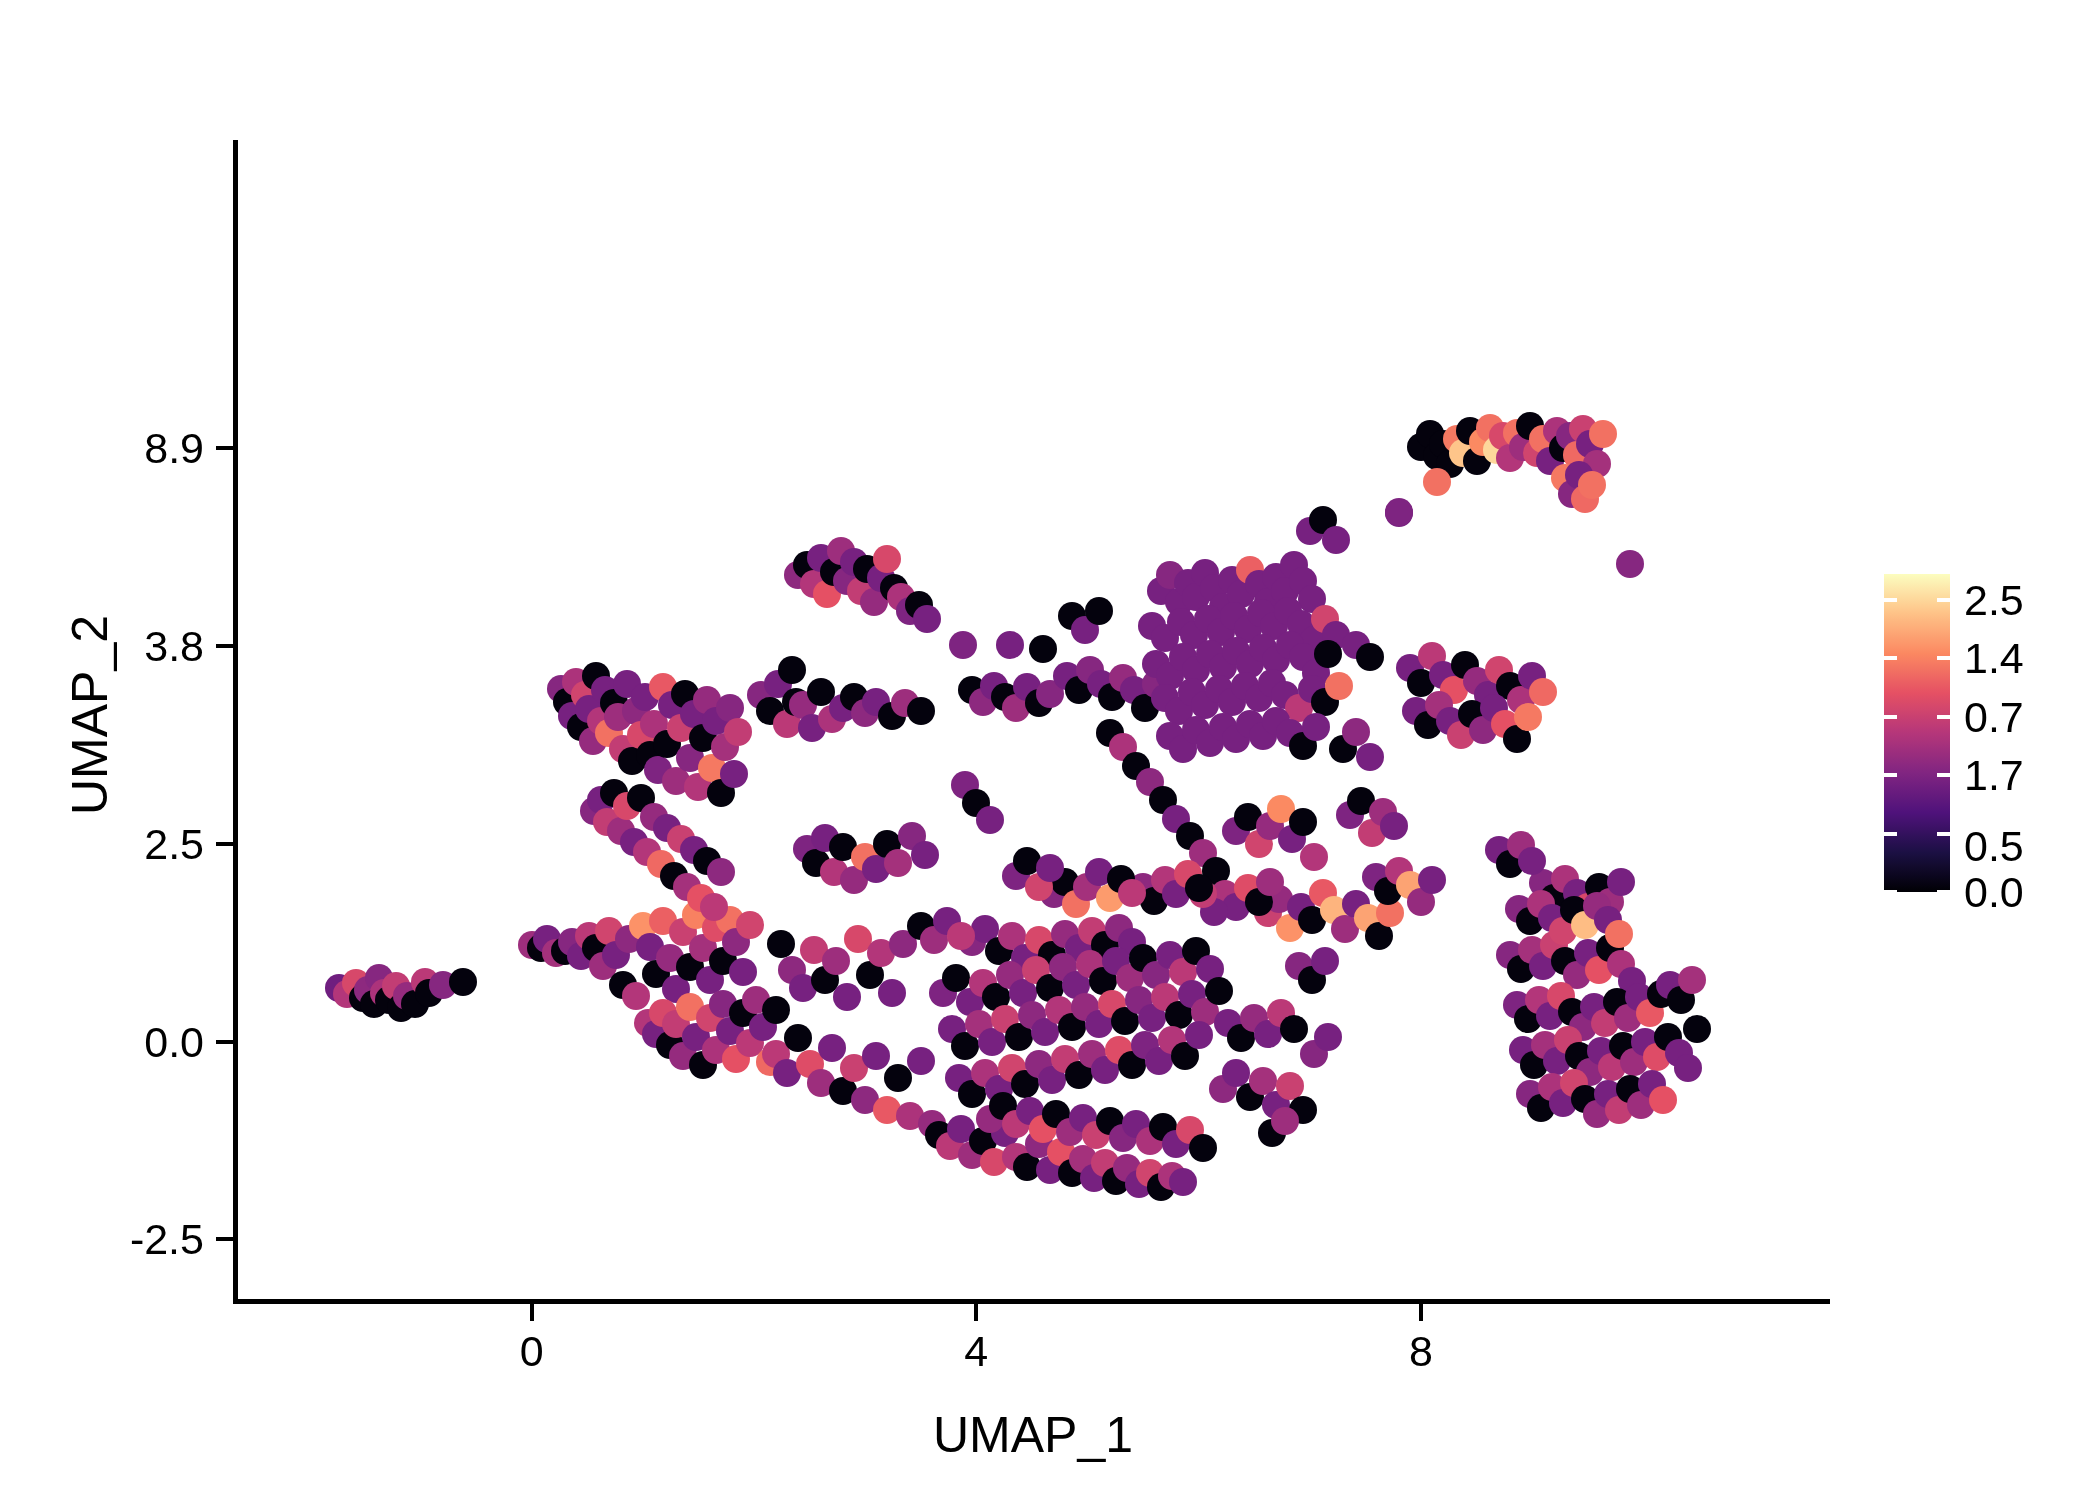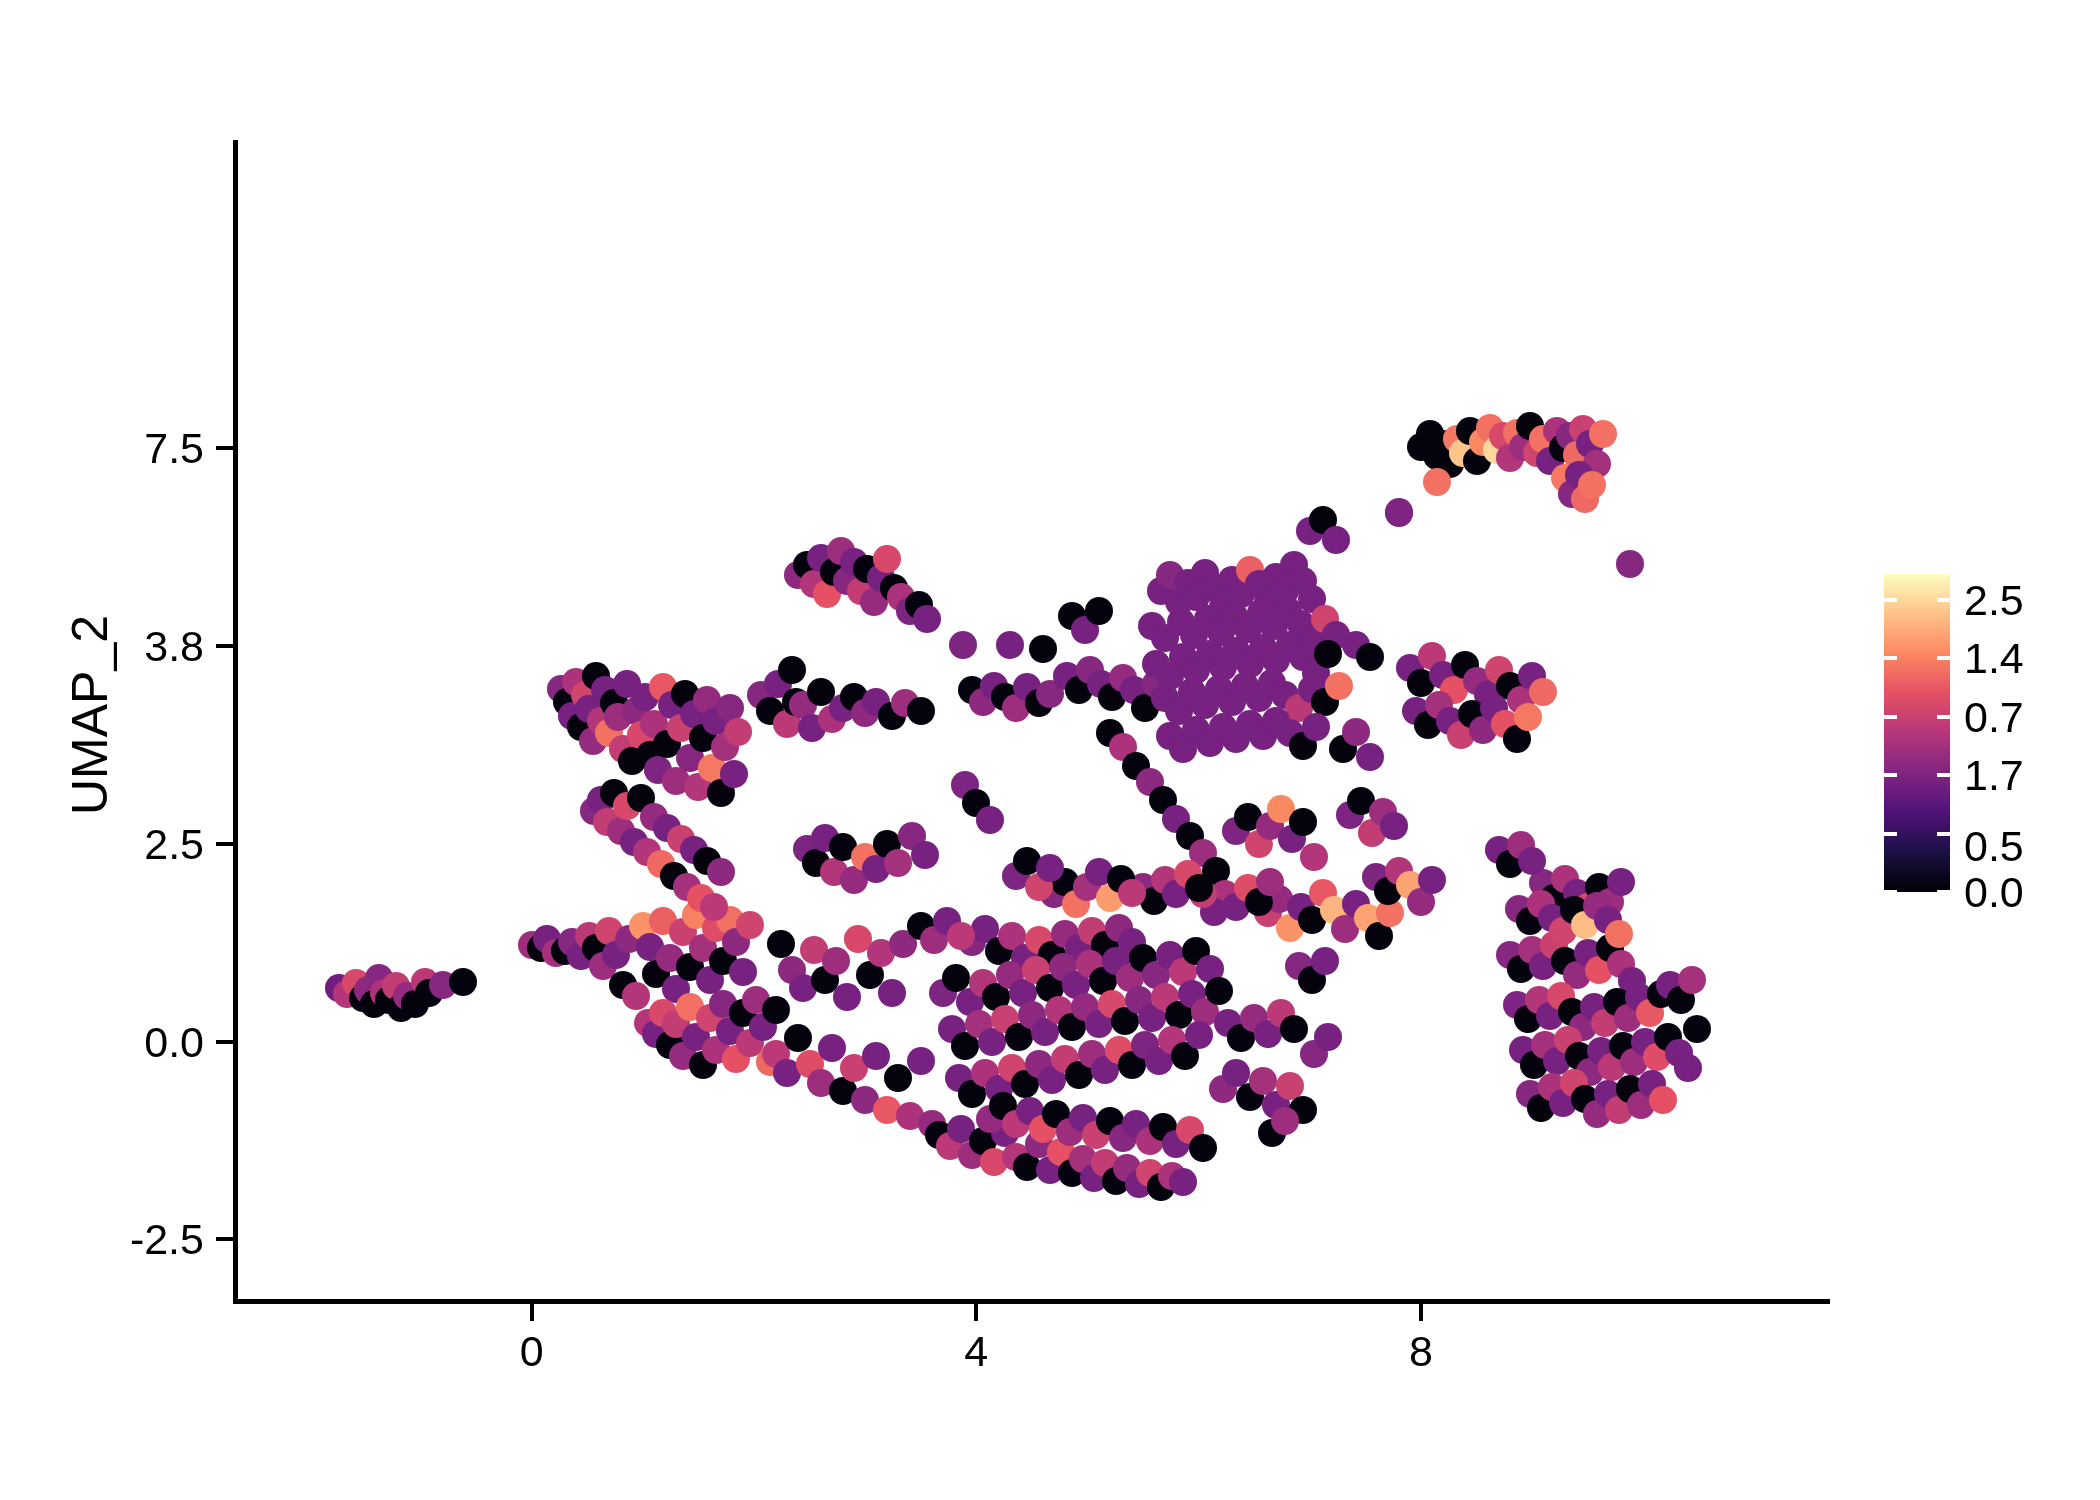--- a/index.html
+++ b/index.html
@@ -839,31 +839,32 @@
   <div id="y-ticks">
       <div class="tick-y" style="top: 1237.31px;"></div>
       <div class="ticklabel-y" style="top: 1218.31px;">-2.5</div>
       <div class="tick-y" style="top: 1039.59px;"></div>
       <div class="ticklabel-y" style="top: 1020.59px;">0.0</div>
       <div class="tick-y" style="top: 841.876px;"></div>
       <div class="ticklabel-y" style="top: 822.876px;">2.5</div>
       <div class="tick-y" style="top: 644.158px;"></div>
       <div class="ticklabel-y" style="top: 625.158px;">3.8</div>
       <div class="tick-y" style="top: 446.44px;"></div>
-      <div class="ticklabel-y" style="top: 427.44px;">7.5</div>
+      <div class="ticklabel-y" style="top: 427.44px;">8.9</div>
     </div>
   <div id="x-ticks">
       <div class="tick-x" style="left: 529.679px;"></div>
       <div class="ticklabel-x" style="left: 531.679px;">0</div>
       <div class="tick-x" style="left: 974.31px;"></div>
       <div class="ticklabel-x" style="left: 976.31px;">4</div>
       <div class="tick-x" style="left: 1418.94px;"></div>
       <div class="ticklabel-x" style="left: 1420.94px;">8</div>
     </div>
 
+  <div id="axis-title-x">UMAP_1</div>
   <div id="axis-title-y">UMAP_2</div>
 
   <div id="legend">
     <div id="legend-bar" style="background: linear-gradient(rgb(252, 253, 191), rgb(252, 241, 180), rgb(253, 229, 169), rgb(253, 218, 157), rgb(254, 206, 146), rgb(254, 194, 135), rgb(253, 182, 127), rgb(253, 171, 120), rgb(252, 159, 112), rgb(252, 148, 105), rgb(251, 136, 97), rgb(247, 125, 98), rgb(242, 114, 98), rgb(238, 102, 99), rgb(233, 91, 99), rgb(229, 80, 100), rgb(219, 75, 104), rgb(210, 70, 109), rgb(200, 64, 113), rgb(191, 59, 118), rgb(181, 54, 122), rgb(171, 51, 123), rgb(160, 47, 125), rgb(150, 44, 126), rgb(139, 40, 128), rgb(129, 37, 129), rgb(119, 33, 128), rgb(109, 29, 127), rgb(99, 26, 125), rgb(89, 22, 124), rgb(79, 18, 123), rgb(69, 18, 112), rgb(59, 17, 101), rgb(48, 17, 90), rgb(38, 16, 79), rgb(28, 16, 68), rgb(22, 13, 55), rgb(17, 10, 42), rgb(11, 6, 30), rgb(6, 3, 17), rgb(0, 0, 4));"></div>
   <div class="legend-tick left" style="top: 316px;"></div>
       <div class="legend-tick right" style="top: 316px;"></div>
       <div class="legend-label" style="top: 318px;">0.0</div>
       <div class="legend-tick left" style="top: 257.544px;"></div>
       <div class="legend-tick right" style="top: 257.544px;"></div>
       <div class="legend-label" style="top: 272px;">0.5</div>

